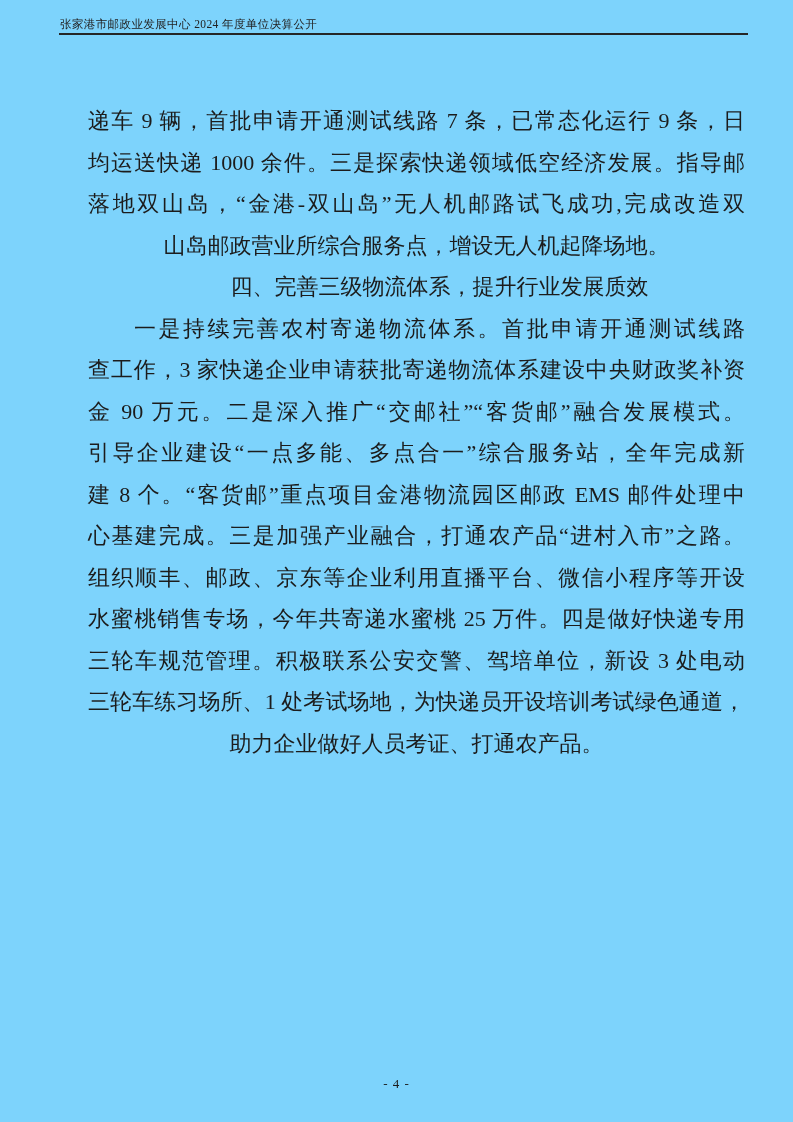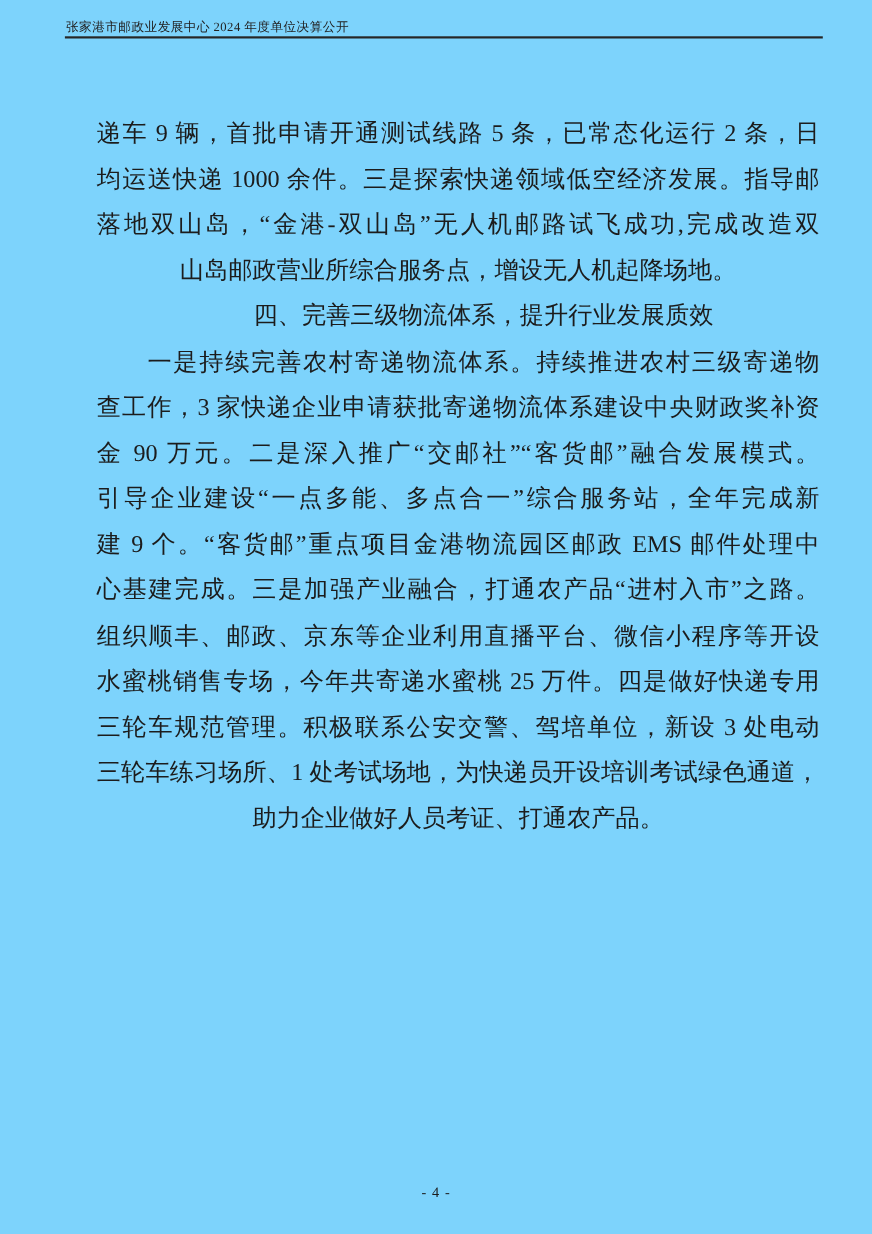--- a/index.html
+++ b/index.html
@@ -72,30 +72,30 @@
 <body>
 
 <div class="page">
 
   <div>
     <div class="header-title">张家港市邮政业发展中心 2024 年度单位决算公开</div>
     <div class="header-rule"></div>
   </div>
 
   <div class="doc-body">
-      <div class="line fill">递车 9 辆，首批申请开通测试线路 5 条，已常态化运行 2 条，日</div>
+      <div class="line fill">递车 9 辆，首批申请开通测试线路 7 条，已常态化运行 9 条，日</div>
       <div class="line fill">均运送快递 1000 余件。三是探索快递领域低空经济发展。指导邮</div>
       <div class="line fill">落地双山岛，“金港-双山岛”无人机邮路试飞成功,完成改造双</div>
       <div class="line">山岛邮政营业所综合服务点，增设无人机起降场地。</div>
       <div class="line indent">四、完善三级物流体系，提升行业发展质效</div>
-      <div class="line fill indent">一是持续完善农村寄递物流体系。持续推进农村三级寄递物</div>
+      <div class="line fill indent">一是持续完善农村寄递物流体系。首批申请开通测试线路</div>
       <div class="line fill">查工作，3 家快递企业申请获批寄递物流体系建设中央财政奖补资</div>
       <div class="line fill">金 90 万元。二是深入推广“交邮社”“客货邮”融合发展模式。</div>
       <div class="line fill">引导企业建设“一点多能、多点合一”综合服务站，全年完成新</div>
-      <div class="line fill">建 9 个。“客货邮”重点项目金港物流园区邮政 EMS 邮件处理中</div>
+      <div class="line fill">建 8 个。“客货邮”重点项目金港物流园区邮政 EMS 邮件处理中</div>
       <div class="line fill">心基建完成。三是加强产业融合，打通农产品“进村入市”之路。</div>
       <div class="line fill">组织顺丰、邮政、京东等企业利用直播平台、微信小程序等开设</div>
       <div class="line fill">水蜜桃销售专场，今年共寄递水蜜桃 25 万件。四是做好快递专用</div>
       <div class="line fill">三轮车规范管理。积极联系公安交警、驾培单位，新设 3 处电动</div>
       <div class="line fill">三轮车练习场所、1 处考试场地，为快递员开设培训考试绿色通道，</div>
       <div class="line">助力企业做好人员考证、打通农产品。</div>
     </div>
 
   <div class="footer">
     <span>- 4 -</span>

